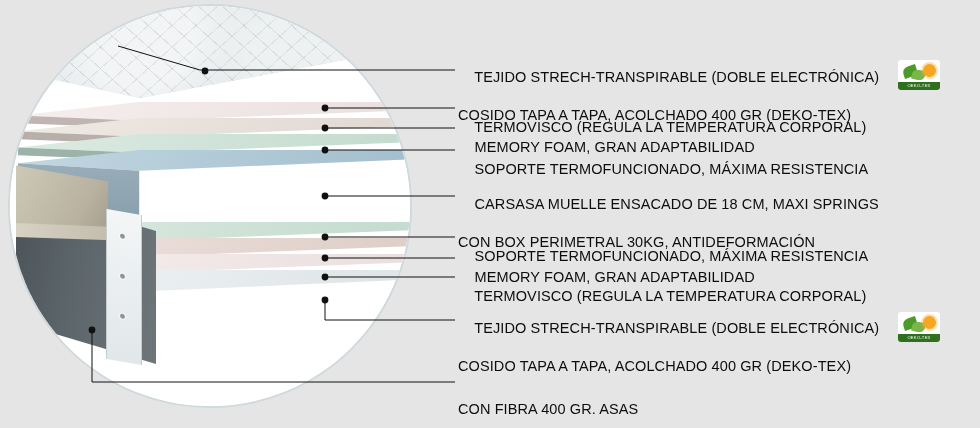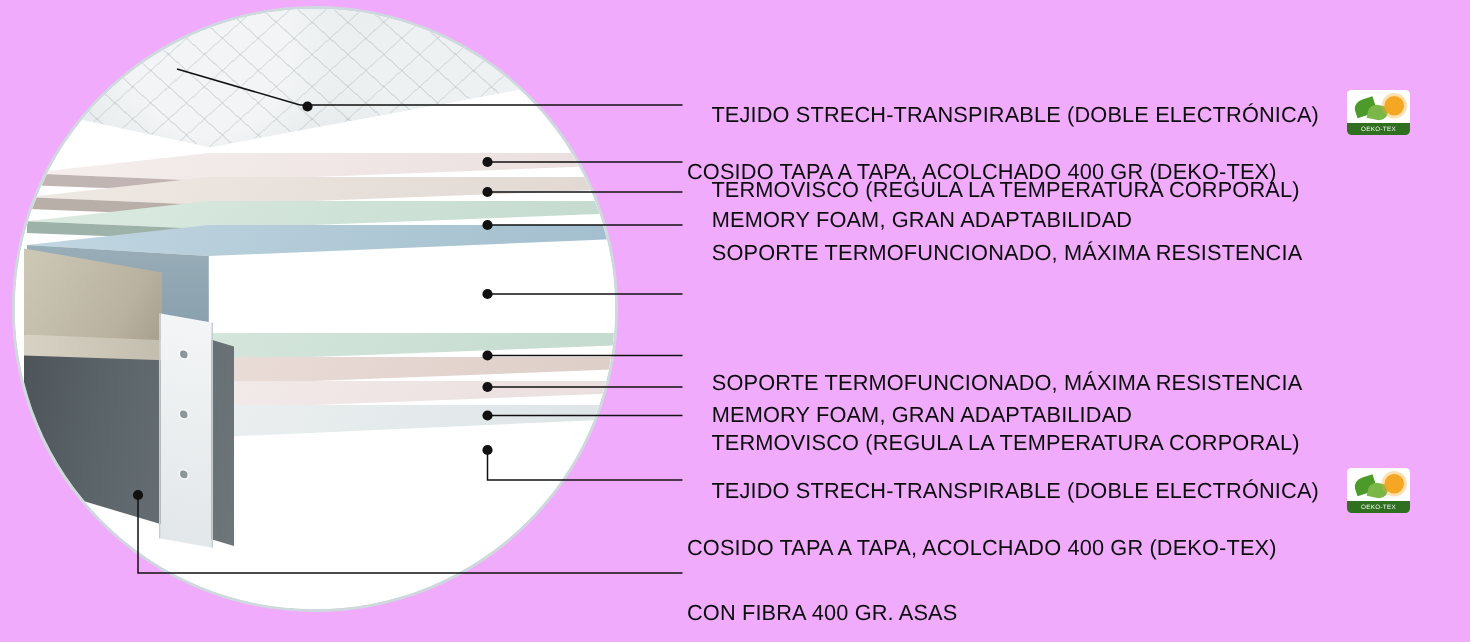--- a/index.html
+++ b/index.html
@@ -10,21 +10,21 @@
   body {
     width: 980px;
     height: 428px;
     overflow: hidden;
     font-family: "Liberation Sans", sans-serif;
   }
   #stage {
     position: relative;
     width: 980px;
     height: 428px;
-    background: #f0abfc;
+    background: #e5e5e5;
   }
 
   
   #illustration {
     position: absolute;
     left: 8px;
     top: 4px;
     width: 420px;
     height: 420px;
   }
@@ -327,20 +327,24 @@
   </div>
 
   <div class="label" style="left:458px; top:119px;">
     <span>MEMORY FOAM, GRAN ADAPTABILIDAD</span>
   </div>
 
   <div class="label" style="left:458px; top:141px;">
     <span>SOPORTE TERMOFUNCIONADO, MÁXIMA RESISTENCIA</span>
   </div>
 
+  <div class="label" style="left:458px; top:176px;">
+    <span>CARSASA MUELLE ENSACADO DE 18 CM, MAXI SPRINGS</span>
+    <span class="l2">CON BOX PERIMETRAL 30KG, ANTIDEFORMACIÓN</span>
+  </div>
 
   <div class="label" style="left:458px; top:228px;">
     <span>SOPORTE TERMOFUNCIONADO, MÁXIMA RESISTENCIA</span>
   </div>
 
   <div class="label" style="left:458px; top:249px;">
     <span>MEMORY FOAM, GRAN ADAPTABILIDAD</span>
   </div>
 
   <div class="label" style="left:458px; top:268px;">

